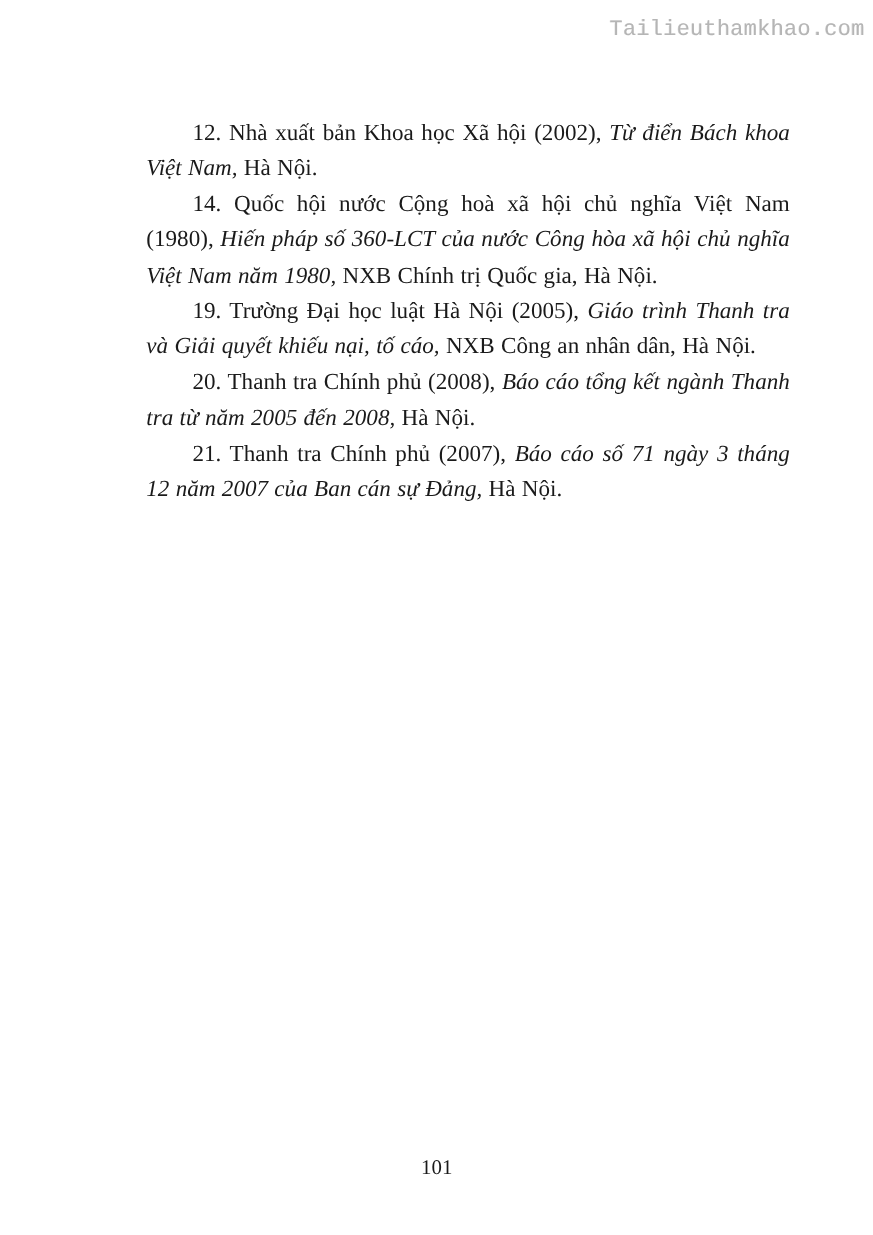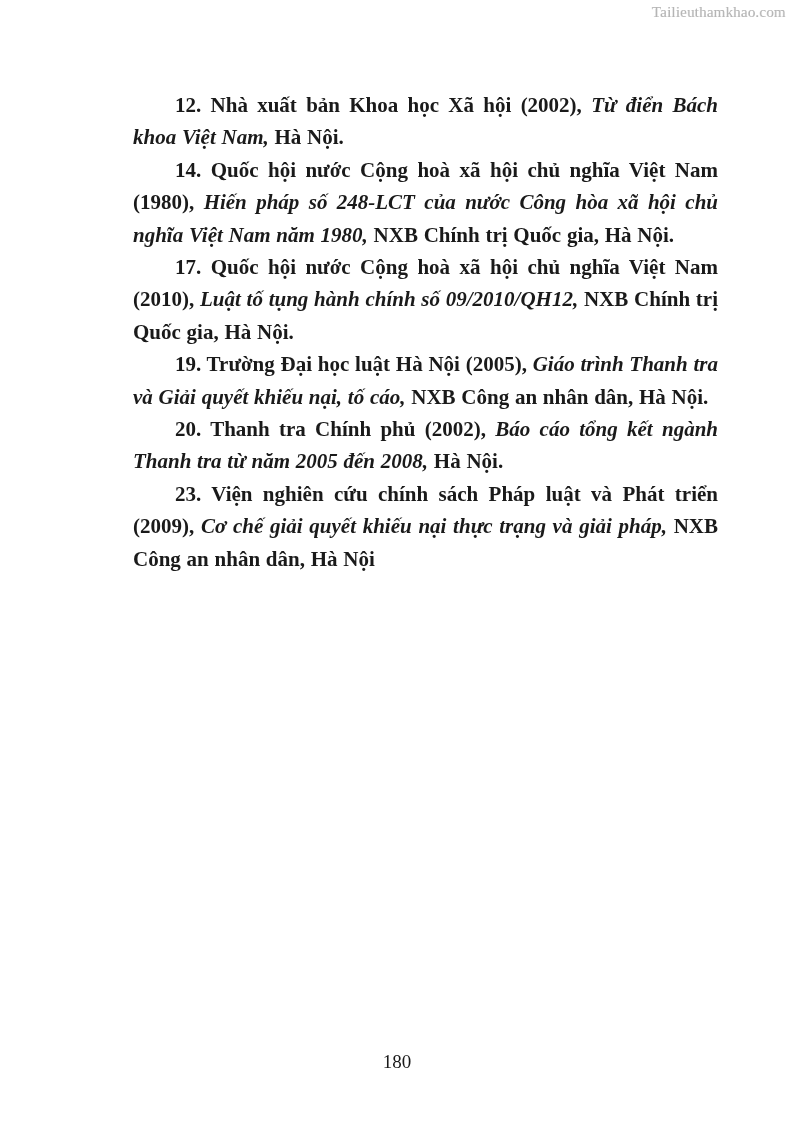--- a/index.html
+++ b/index.html
@@ -11,35 +11,34 @@
     position: relative;
     width: 794px;
     height: 1123px;
     margin: 0 auto;
     background: var(--page-bg, #ffffff);
     overflow: hidden;
     font-family: "Liberation Serif", "DejaVu Serif", serif;
   }
   .watermark {
     position: absolute;
-    top: 4px;
+    top: 16px;
     right: 8px;
-    font-family: Liberation Serif, serif;
-    font-size: 15px;
+    font-family: Liberation Mono, monospace;
+    font-size: 20px;
     color: var(--watermark-color, #b5b5b5);
     text-shadow: 0.5px 0.5px 0 #ffffff, -0.5px -0.5px 0 #dcdcdc;
     letter-spacing: 0.2px;
   }
   .bibliography {
     position: absolute;
     left: 133px;
-    top: 89px;
+    top: 104px;
     width: 585px;
     color: var(--text-color, #1a1a1a);
-    font-weight: bold;
   }
   .entry {
     margin: 0;
     font-size: 21px;
     line-height: 32.4px;
     text-align: justify;
     text-indent: 42px;
     word-spacing: 0.5px;
   }
   .entry .title-italic {
@@ -56,21 +55,20 @@
   }
 </style>
 </head>
 <body>
 
 <div class="page">
   <div class="watermark">Tailieuthamkhao.com</div>
 
   <div class="bibliography" id="bibliography">
       <p class="entry"><span class="roman">12. Nhà xuất bản Khoa học Xã hội (2002), </span><span class="title-italic">Từ điển Bách khoa Việt Nam,</span><span class="roman"> Hà Nội.</span></p>
-      <p class="entry"><span class="roman">14. Quốc hội nước Cộng hoà xã hội chủ nghĩa Việt Nam (1980), </span><span class="title-italic">Hiến pháp số 248-LCT của nước Công hòa xã hội chủ nghĩa Việt Nam năm 1980,</span><span class="roman"> NXB Chính trị Quốc gia, Hà Nội.</span></p>
-      <p class="entry"><span class="roman">17. Quốc hội nước Cộng hoà xã hội chủ nghĩa Việt Nam (2010), </span><span class="title-italic">Luật tố tụng hành chính số 09/2010/QH12,</span><span class="roman"> NXB Chính trị Quốc gia, Hà Nội.</span></p>
+      <p class="entry"><span class="roman">14. Quốc hội nước Cộng hoà xã hội chủ nghĩa Việt Nam (1980), </span><span class="title-italic">Hiến pháp số 360-LCT của nước Công hòa xã hội chủ nghĩa Việt Nam năm 1980,</span><span class="roman"> NXB Chính trị Quốc gia, Hà Nội.</span></p>
       <p class="entry"><span class="roman">19. Trường Đại học luật Hà Nội (2005), </span><span class="title-italic">Giáo trình Thanh tra và Giải quyết khiếu nại, tố cáo,</span><span class="roman"> NXB Công an nhân dân, Hà Nội.</span></p>
-      <p class="entry"><span class="roman">20. Thanh tra Chính phủ (2002), </span><span class="title-italic">Báo cáo tổng kết ngành Thanh tra từ năm 2005 đến 2008,</span><span class="roman"> Hà Nội.</span></p>
-      <p class="entry"><span class="roman">23. Viện nghiên cứu chính sách Pháp luật và Phát triển (2009), </span><span class="title-italic">Cơ chế giải quyết khiếu nại thực trạng và giải pháp,</span><span class="roman"> NXB Công an nhân dân, Hà Nội</span></p>
+      <p class="entry"><span class="roman">20. Thanh tra Chính phủ (2008), </span><span class="title-italic">Báo cáo tổng kết ngành Thanh tra từ năm 2005 đến 2008,</span><span class="roman"> Hà Nội.</span></p>
+      <p class="entry"><span class="roman">21. Thanh tra Chính phủ (2007), </span><span class="title-italic">Báo cáo số 71 ngày 3 tháng 12 năm 2007 của Ban cán sự Đảng,</span><span class="roman"> Hà Nội.</span></p>
     </div>
 
-  <div class="page-number">180</div>
+  <div class="page-number">101</div>
 </div>
 
 </body></html>

